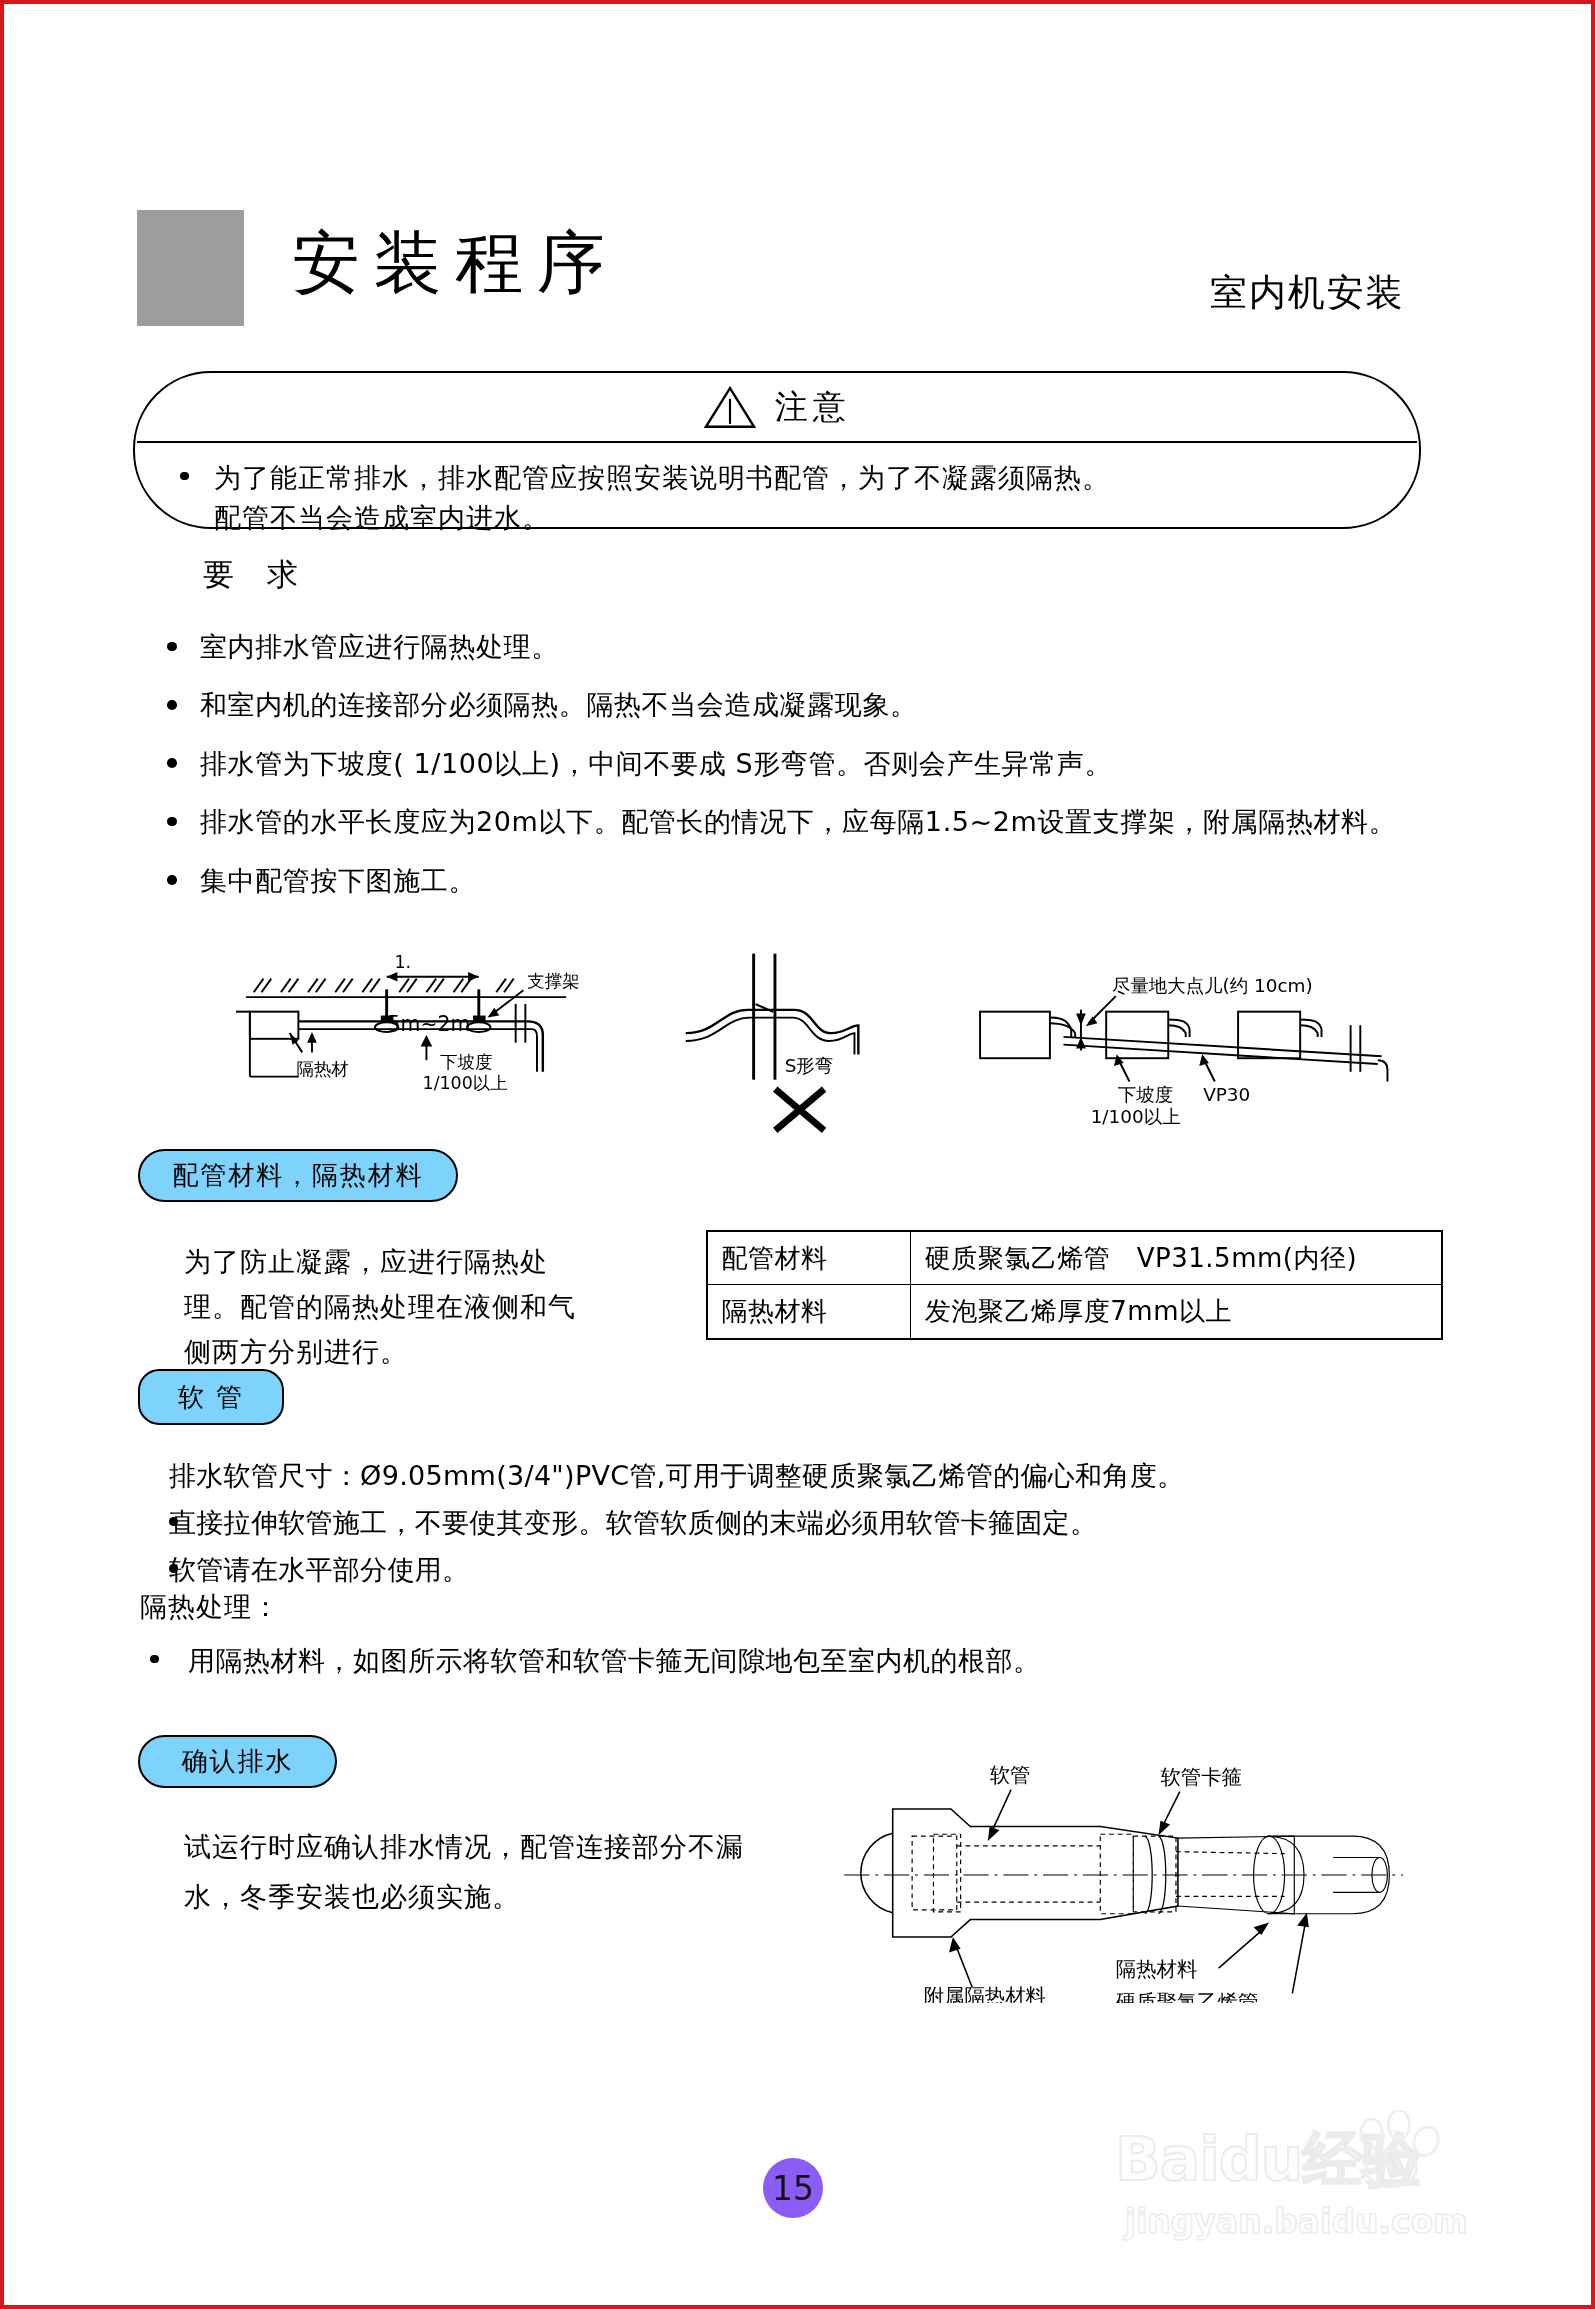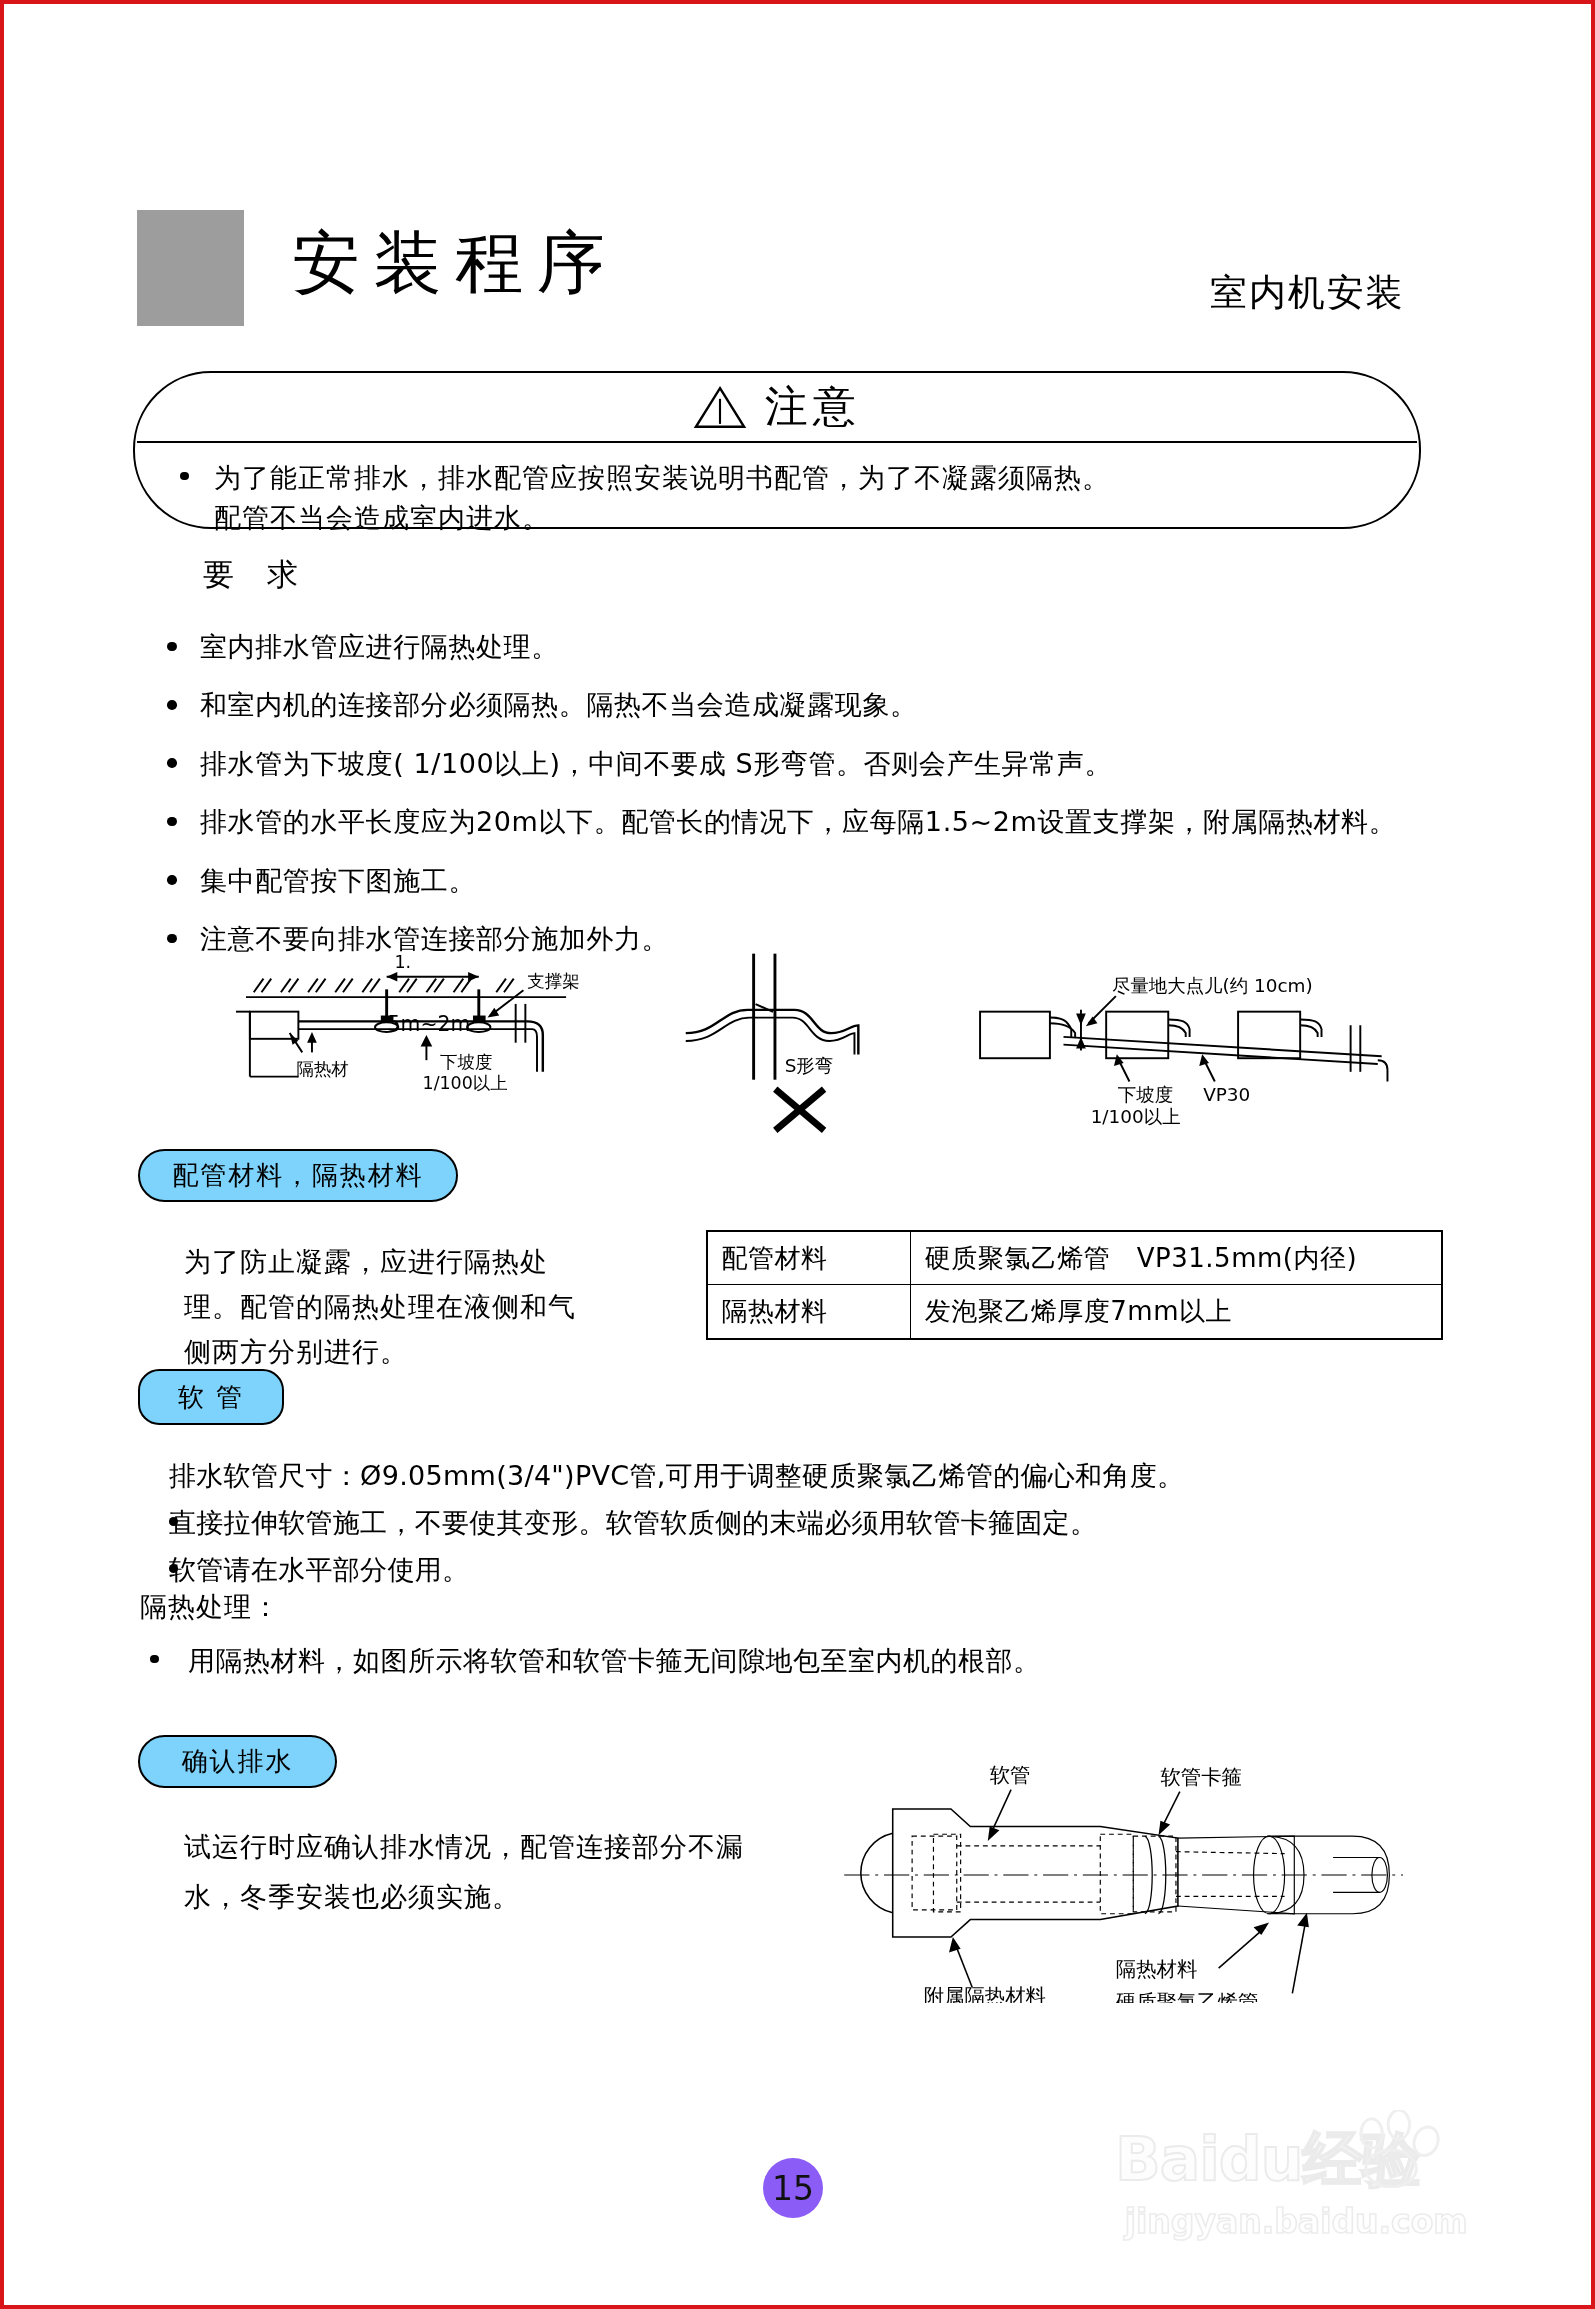--- a/index.html
+++ b/index.html
@@ -65,21 +65,21 @@
     gap: 17.5px;
   }
   #caution-divider {
     position: absolute;
     left: 1.9px; right: 1.9px; top: 68px;
     height: 2.4px;
     background: #000;
   }
   .warn-tri { display: block; }
   #caution-title {
-    font-size: 43px;
+    font-size: 33px;
     letter-spacing: 4.9px;
     text-align: center;
   }
   #caution-body {
     position: absolute;
     left: 45px; top: 85px; right: 29px;
     font-size: 27px;
     line-height: 40px;
     color: #000;
   }
@@ -304,24 +304,20 @@
       <span class="bullet-dot"></span>
       <span class="rtext">排水管为下坡度( 1/100以上)，中间不要成 S形弯管。否则会产生异常声。</span>
     </div>
     <div class="req-item">
       <span class="bullet-dot"></span>
       <span class="rtext">排水管的水平长度应为20m以下。配管长的情况下，应每隔1.5~2m设置支撑架，附属隔热材料。</span>
     </div>
     <div class="req-item">
       <span class="bullet-dot"></span>
       <span class="rtext">集中配管按下图施工。</span>
-    </div>
-    <div class="req-item">
-      <span class="bullet-dot"></span>
-      <span class="rtext">注意不要向排水管连接部分施加外力。</span>
     </div>
   </div>
 
   <div class="abs" id="diagram-row">
 
     <svg class="diagram-svg abs" style="left:116px; top:0;" width="408" height="194" viewBox="0 0 420 200">
 
       <line x1="10" y1="63" x2="340" y2="63" stroke="#000" stroke-width="2"></line>
 
       <g stroke="#000" stroke-width="2">

